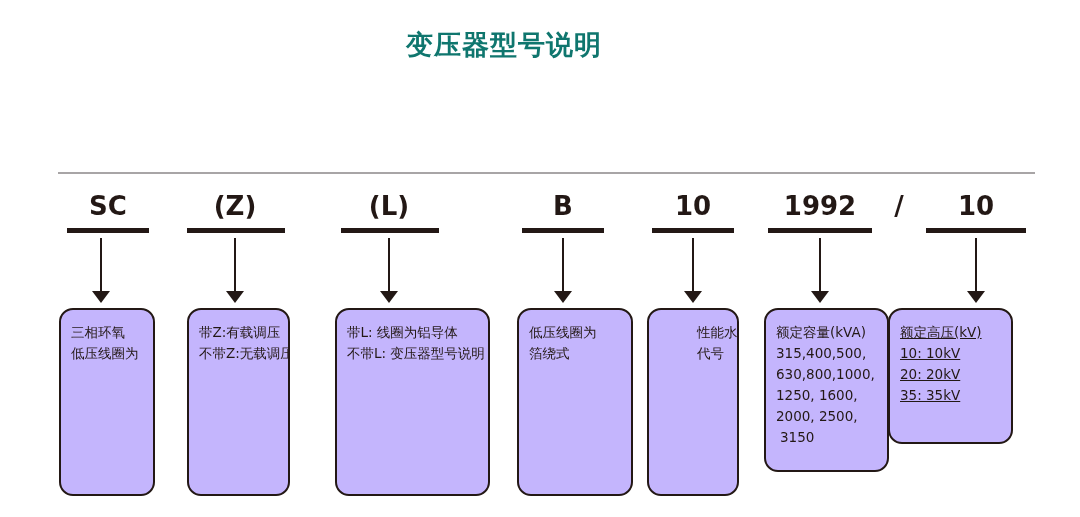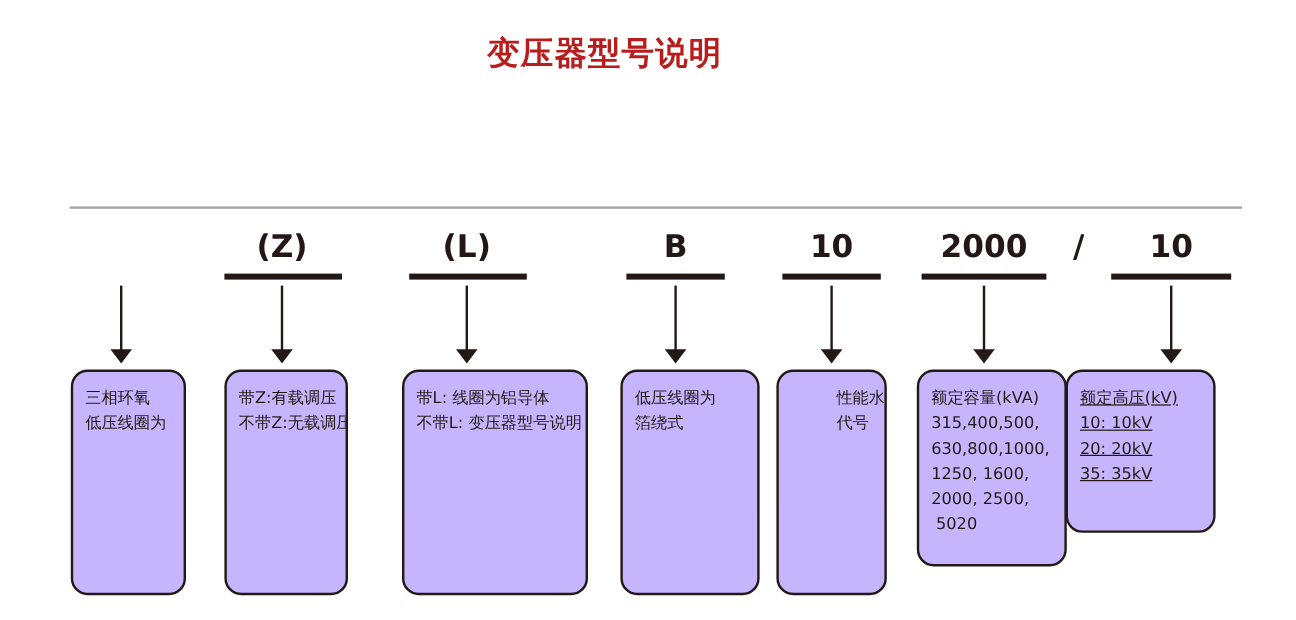--- a/index.html
+++ b/index.html
@@ -27,21 +27,21 @@
   
   .title {
     position: absolute;
     left: 0;
     top: 26px;
     width: 1008px;
     text-align: center;
     font-size: 27px;
     font-weight: bold;
     letter-spacing: 1px;
-    color: #b91c1c;
+    color: #0f766e;
     line-height: 38px;
   }
 
   
   .top-rule {
     position: absolute;
     left: 58px;
     top: 172px;
     width: 977px;
     height: 2px;
@@ -104,20 +104,24 @@
 </style>
 </head>
 <body>
 
 <div id="diagram-root">
 
   <div class="title">变压器型号说明</div>
 
   <div class="top-rule"></div>
 
+  <div class="seg" style="left:60px; top:190px; width:96px;">
+    <div class="seg-label">SC</div>
+    <div class="seg-underline" style="width:82px;"></div>
+  </div>
 
   <div class="seg" style="left:187px; top:190px; width:96px;">
     <div class="seg-label">(Z)</div>
     <div class="seg-underline" style="width:98px;"></div>
   </div>
 
   <div class="seg" style="left:341px; top:190px; width:96px;">
     <div class="seg-label">(L)</div>
     <div class="seg-underline" style="width:98px;"></div>
   </div>
@@ -126,21 +130,21 @@
     <div class="seg-label">B</div>
     <div class="seg-underline" style="width:82px;"></div>
   </div>
 
   <div class="seg" style="left:645px; top:190px; width:96px;">
     <div class="seg-label">10</div>
     <div class="seg-underline" style="width:82px;"></div>
   </div>
 
   <div class="seg" style="left:762px; top:190px; width:116px;">
-    <div class="seg-label">2000</div>
+    <div class="seg-label">1992</div>
     <div class="seg-underline" style="width:104px;"></div>
   </div>
 
   <div class="slash" style="left:886px; top:190px; width:26px;">/</div>
 
   <div class="seg" style="left:921px; top:190px; width:110px;">
     <div class="seg-label">10</div>
     <div class="seg-underline" style="width:100px;"></div>
   </div>
 
@@ -185,21 +189,21 @@
     <div class="desc-line">性能水平</div>
     <div class="desc-line">代号</div>
   </div>
 
   <div class="desc-box" style="left:764px; top:308px; width:125px; height:164px;">
     <div class="desc-line">额定容量(kVA)</div>
     <div class="desc-line">315,400,500,</div>
     <div class="desc-line">630,800,1000,</div>
     <div class="desc-line">1250, 1600,</div>
     <div class="desc-line">2000, 2500,</div>
-    <div class="desc-line" style="padding-left:4px;">5020</div>
+    <div class="desc-line" style="padding-left:4px;">3150</div>
   </div>
 
   <div class="desc-box" style="left:888px; top:308px; width:125px; height:136px;text-decoration:underline;">
     <div class="desc-line">额定高压(kV)</div>
     <div class="desc-line">10: 10kV</div>
     <div class="desc-line">20: 20kV</div>
     <div class="desc-line">35: 35kV</div>
   </div>
 
 </div>

